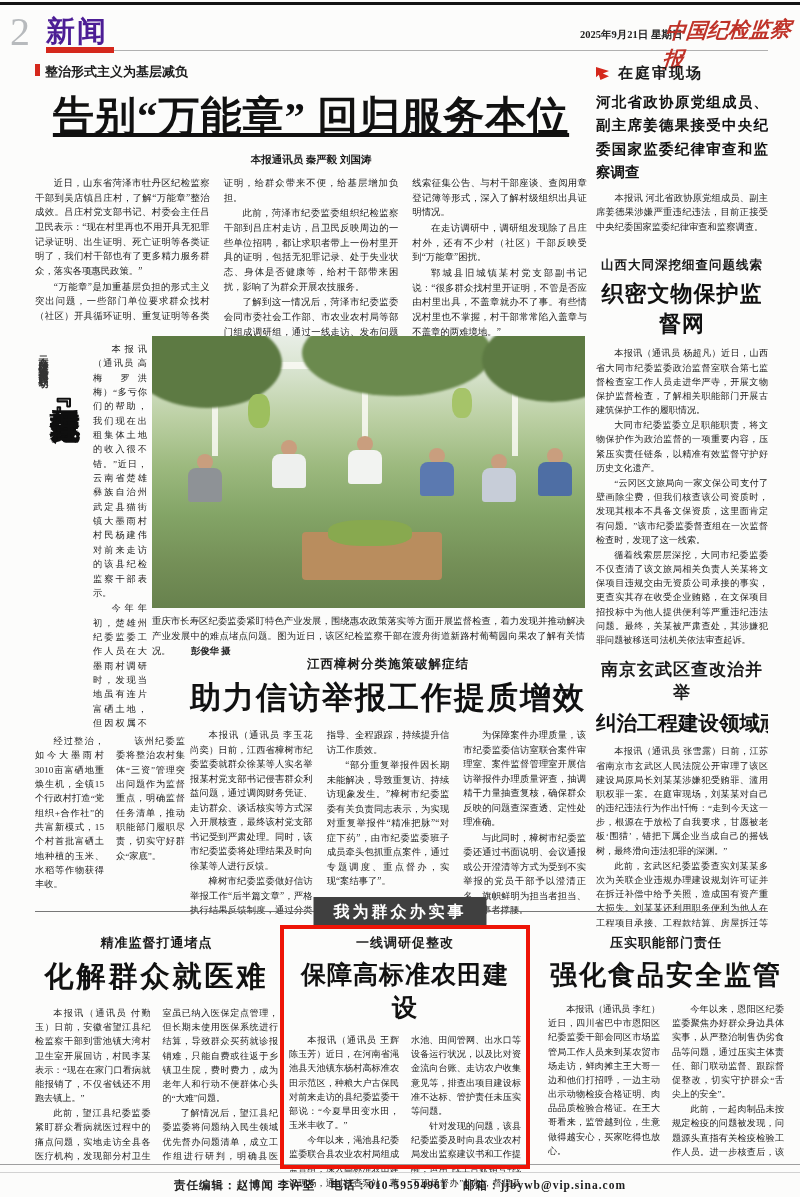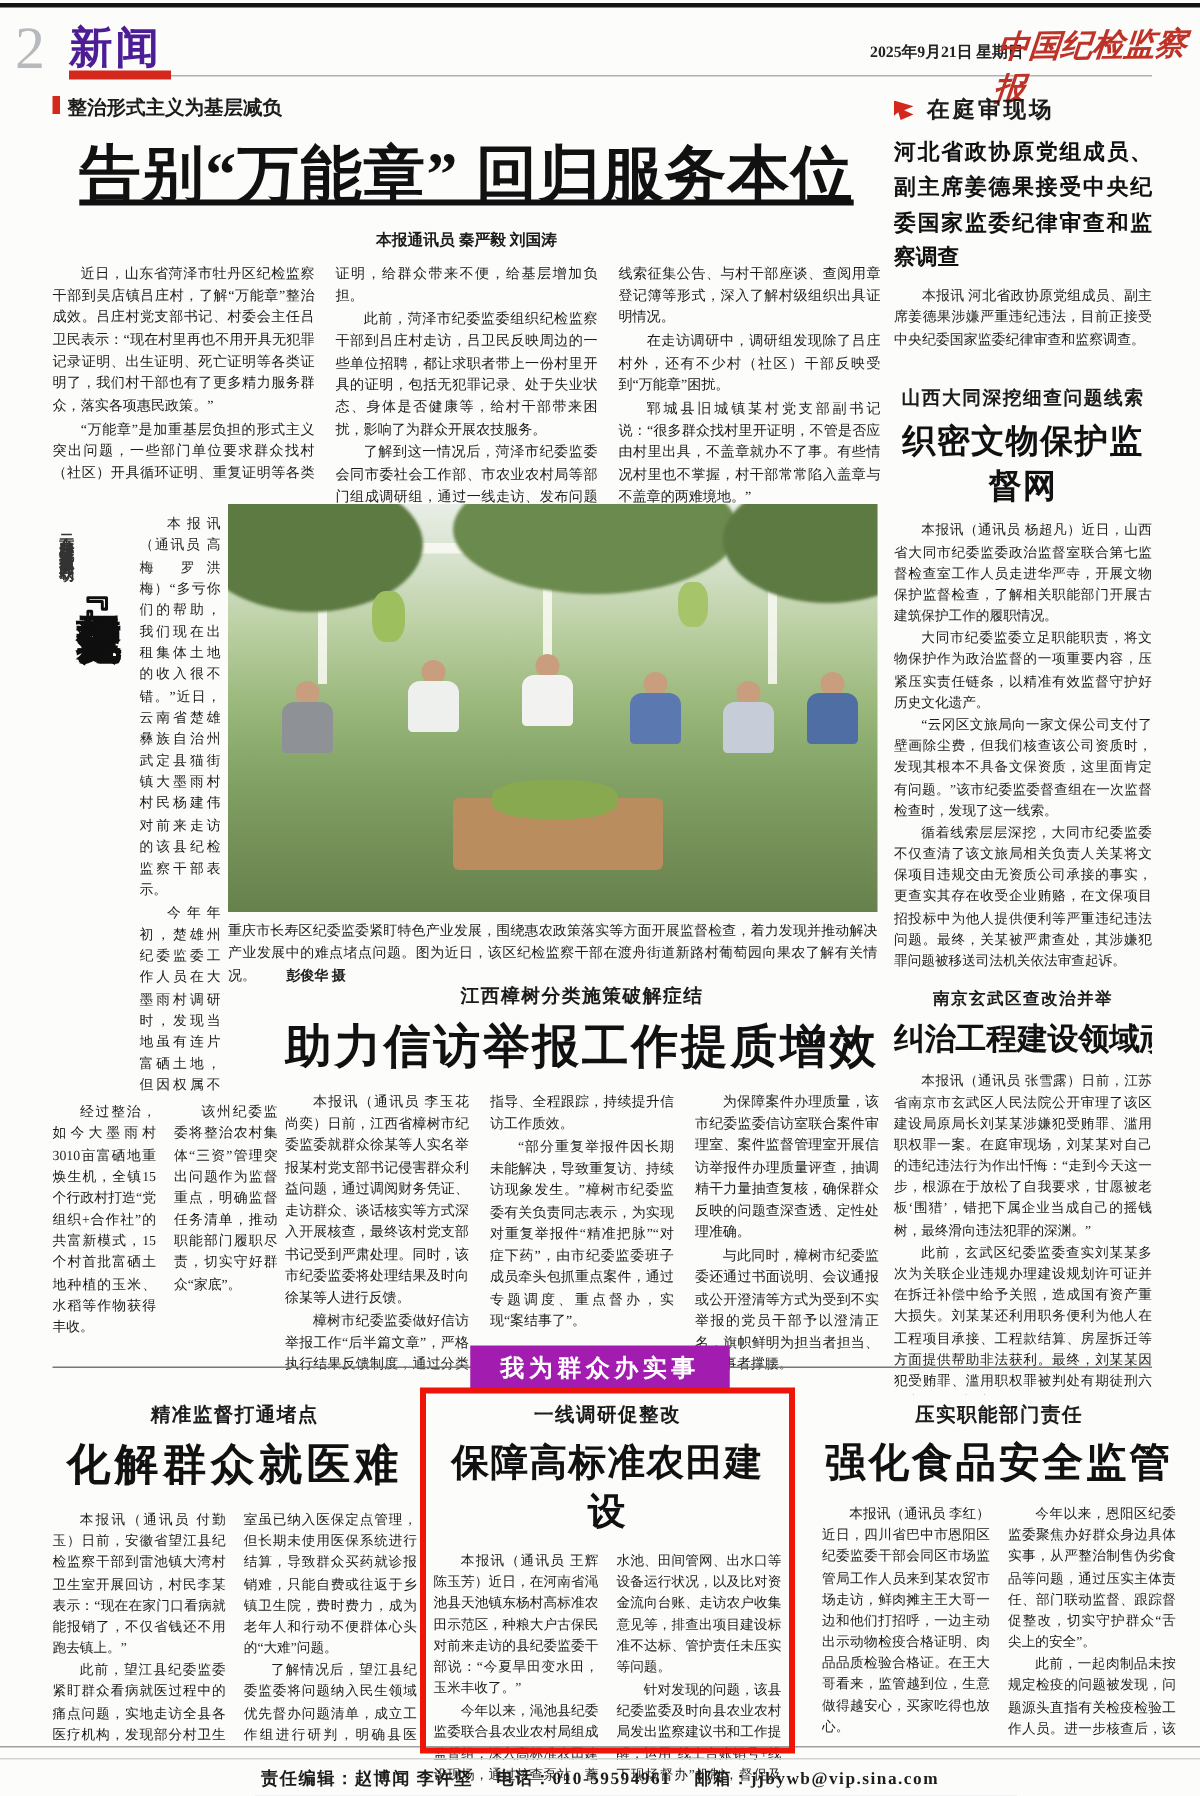--- a/index.html
+++ b/index.html
@@ -32,21 +32,21 @@
   .torso{width:34px;height:34px;border-radius:8px 8px 3px 3px;margin-top:-2px;}
   .grapes{position:absolute;border-radius:40%;}
   .caption{font-size:9.3px;line-height:1.6;text-align:justify;color:#222;}
   .credit{font-weight:bold;white-space:nowrap;padding-left:18px;}
   
   .brief-head{font-size:14.5px;font-weight:900;line-height:1.62;text-align:justify;color:#111;}
   .flag-icon{display:inline-block;width:13px;height:13px;background:#d5281c;
      clip-path:polygon(0 0,100% 30%,52% 50%,100% 72%,34% 100%,22% 60%,0 78%);margin-right:5px;vertical-align:-2px;}
   .sec-label{font-size:15px;font-weight:900;letter-spacing:2px;}
   
-  .banner{background:#a21caf;color:#fff;font-weight:900;font-size:16px;letter-spacing:3px;padding:5px 20px;}
+  .banner{background:#404040;color:#fff;font-weight:900;font-size:16px;letter-spacing:3px;padding:5px 20px;}
   .annotation{position:absolute;border:4px solid #ee1407;z-index:50;pointer-events:none;}
   .footer-text{font-size:11.5px;font-weight:bold;color:#1d1d1d;text-align:center;letter-spacing:1px;}
 </style>
 </head>
 <body>
 
 <div class="page">
 
   <div class="topline"></div>
   <div class="abs pagenum" style="left:10px;top:8px;">2</div>
@@ -147,21 +147,21 @@
       <p class="para">本报讯 河北省政协原党组成员、副主席姜德果涉嫌严重违纪违法，目前正接受中央纪委国家监委纪律审查和监察调查。</p>
     </div>
     <div class="kicker" style="font-size:12.5px;margin-top:22px;">山西大同深挖细查问题线索</div>
     <div class="headline" style="font-size:22px;letter-spacing:1px;margin-top:5px;">织密文物保护监督网</div>
     <div class="body-text" style="margin-top:7px;font-size:9.1px;height:300px;">
         <p class="para">本报讯（通讯员 杨超凡）近日，山西省大同市纪委监委政治监督室联合第七监督检查室工作人员走进华严寺，开展文物保护监督检查，了解相关职能部门开展古建筑保护工作的履职情况。</p>
         <p class="para">大同市纪委监委立足职能职责，将文物保护作为政治监督的一项重要内容，压紧压实责任链条，以精准有效监督守护好历史文化遗产。</p>
         <p class="para">“云冈区文旅局向一家文保公司支付了壁画除尘费，但我们核查该公司资质时，发现其根本不具备文保资质，这里面肯定有问题。”该市纪委监委督查组在一次监督检查时，发现了这一线索。</p>
         <p class="para">循着线索层层深挖，大同市纪委监委不仅查清了该文旅局相关负责人关某将文保项目违规交由无资质公司承接的事实，更查实其存在收受企业贿赂，在文保项目招投标中为他人提供便利等严重违纪违法问题。最终，关某被严肃查处，其涉嫌犯罪问题被移送司法机关依法审查起诉。</p>
       </div>
-    <div class="kicker" style="font-size:11px;margin-top:12px;font-family:Liberation Mono, monospace;">南京玄武区查改治并举</div>
+    <div class="kicker" style="font-size:17px;margin-top:12px;font-family:Liberation Mono, monospace;">南京玄武区查改治并举</div>
     <div class="headline" style="font-size:20.5px;letter-spacing:0px;margin-top:5px;white-space:nowrap;">纠治工程建设领域顽疾</div>
     <div class="body-text" style="margin-top:7px;font-size:9.1px;">
         <p class="para">本报讯（通讯员 张雪露）日前，江苏省南京市玄武区人民法院公开审理了该区建设局原局长刘某某涉嫌犯受贿罪、滥用职权罪一案。在庭审现场，刘某某对自己的违纪违法行为作出忏悔：“走到今天这一步，根源在于放松了自我要求，甘愿被老板‘围猎’，错把下属企业当成自己的摇钱树，最终滑向违法犯罪的深渊。”</p>
         <p class="para">此前，玄武区纪委监委查实刘某某多次为关联企业违规办理建设规划许可证并在拆迁补偿中给予关照，造成国有资产重大损失。刘某某还利用职务便利为他人在工程项目承接、工程款结算、房屋拆迁等方面提供帮助非法获利。最终，刘某某因犯受贿罪、滥用职权罪被判处有期徒刑六年六个月，并处罚金40万元。</p>
       </div>
   </div>
 
   <div class="rule" style="left:35px;top:911px;width:733px;height:1px;background:#777;"></div>
   <div class="abs banner" style="left:50%;top:897px;transform:translateX(-50%);">我为群众办实事</div>
 

